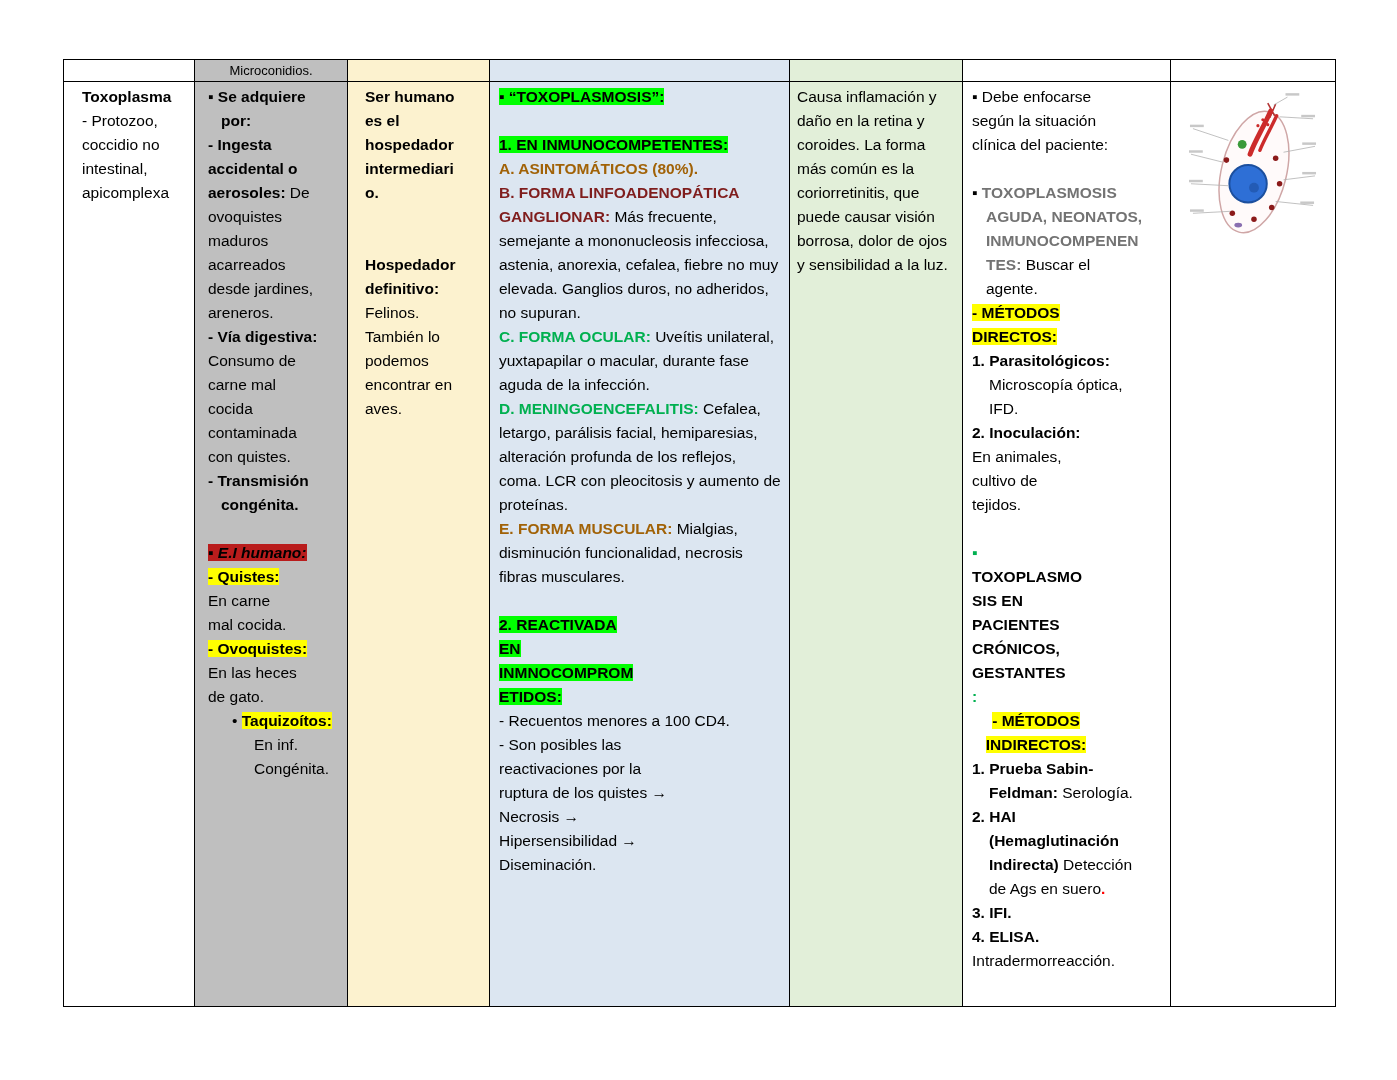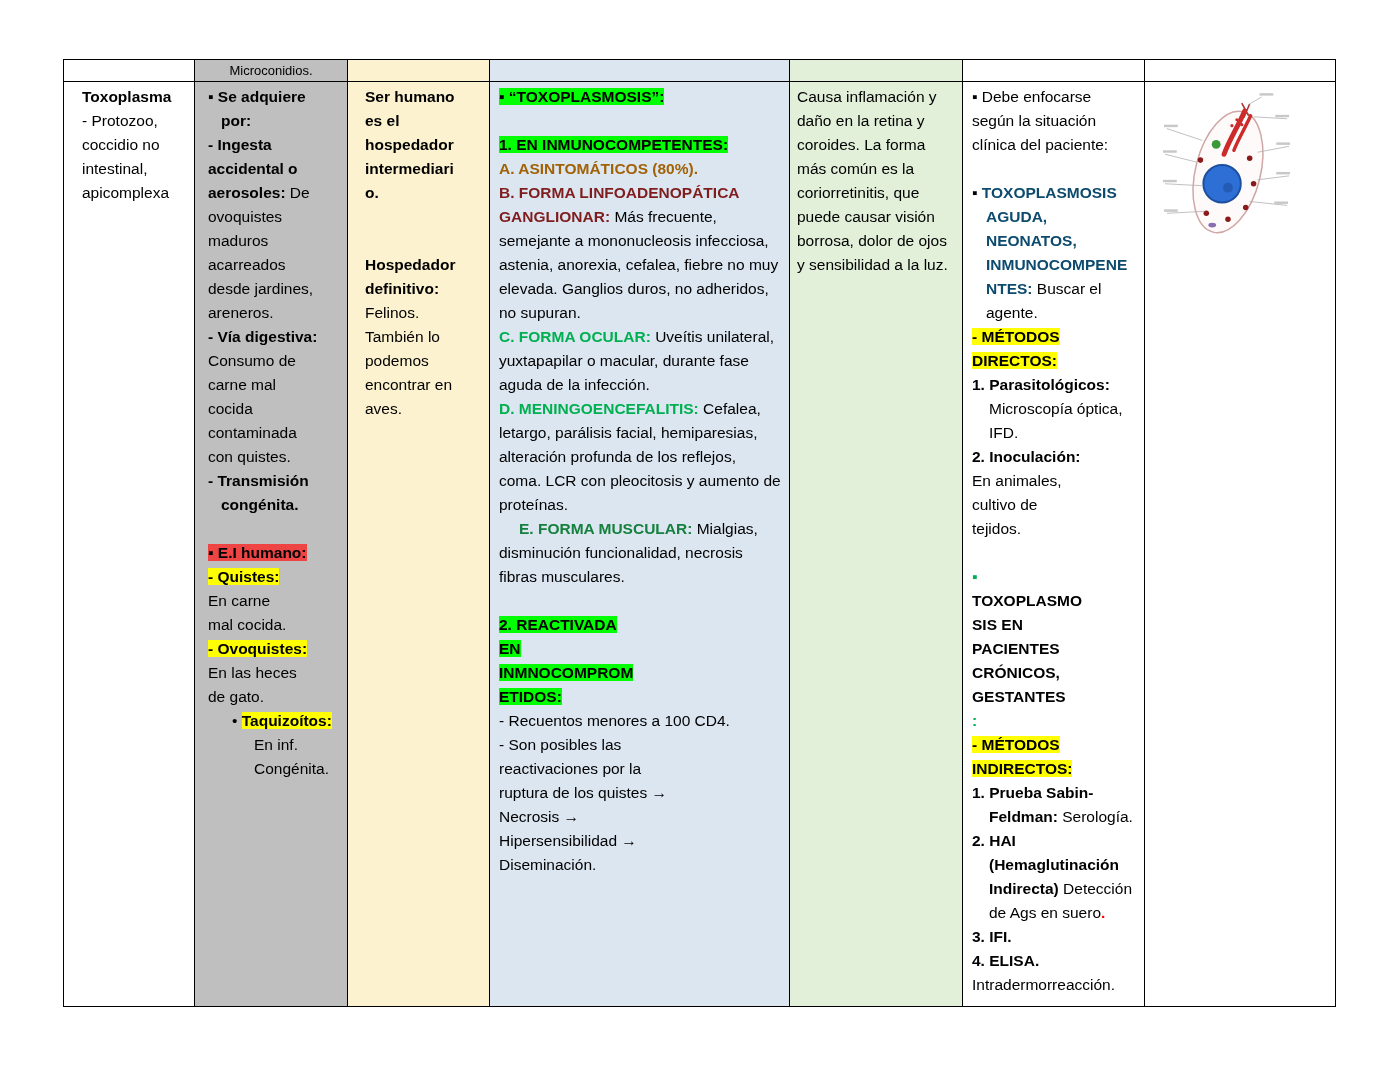--- a/index.html
+++ b/index.html
@@ -28,21 +28,21 @@
     overflow:hidden;
     background:#fff;
   }
   .cell:last-child { border-right:none; }
   .hcell { padding:1px 4px; font-size:13px; line-height:19px; text-align:center; }
   .c1 { width:131px; padding-left:18px; }
   .c2 { width:153px; padding-left:13px; }
   .c3 { width:142px; padding-left:17px; }
   .c4 { width:300px; padding-left:9px; }
   .c5 { width:173px; }
-  .c6 { width:182px; padding-left:9px; }
+  .c6 { width:208px; padding-left:9px; }
   .c7 { width:164px; }
   .hcell.c1,.hcell.c2,.hcell.c3,.hcell.c4,.hcell.c6 { padding:1px 4px; }
   .para { min-height:24px; }
 
   
   [data-name="cell-organism"] .para:nth-child(2) { max-width:95px; }
 
   [data-name="cell-transmission"] .para { max-width:112px; }
   [data-name="cell-transmission"] .para:nth-child(1) { padding-left:13px; text-indent:-13px; }
   [data-name="cell-transmission"] .para:nth-child(4) { padding-left:13px; text-indent:-13px; }
@@ -61,21 +61,21 @@
   [data-name="cell-diagnosis"] .para:nth-child(3) { max-width:172px; padding-left:14px; text-indent:-14px; }
   [data-name="cell-diagnosis"] .para:nth-child(4) { max-width:120px; }
   [data-name="cell-diagnosis"] .para:nth-child(5),
   [data-name="cell-diagnosis"] .para:nth-child(6),
   [data-name="cell-diagnosis"] .para:nth-child(12),
   [data-name="cell-diagnosis"] .para:nth-child(13),
   [data-name="cell-diagnosis"] .para:nth-child(14),
   [data-name="cell-diagnosis"] .para:nth-child(15){ padding-left:17px; text-indent:-17px; }
   [data-name="cell-diagnosis"] .para:nth-child(7) { max-width:112px; }
   [data-name="cell-diagnosis"] .para:nth-child(9) { max-width:110px; }
-  [data-name="cell-diagnosis"] .para:nth-child(11){ max-width:128px; }
+  [data-name="cell-diagnosis"] .para:nth-child(11){ max-width:128px;text-align:center; }
 
   .diagram { margin:4px auto 0 auto; width:128px; }
 </style>
 </head>
 <body>
 
 <div class="page" data-name="document-page">
   <div class="table" data-name="parasitology-table">
 
     <div class="row hrow" data-name="table-header-row">
@@ -94,54 +94,54 @@
       <div class="cell c1" data-name="cell-organism">
           <div class="para" data-name="paragraph"><span data-name="text-run" style="font-weight: 700;">Toxoplasma</span></div>
           <div class="para" data-name="paragraph"><span data-name="text-run">- Protozoo, coccidio no intestinal, apicomplexa</span></div>
         </div>
       <div class="cell c2" data-name="cell-transmission" style="background-color: rgb(191, 191, 191);">
           <div class="para" data-name="paragraph"><span data-name="text-run" style="font-weight: 700;">▪ Se adquiere por:</span></div>
           <div class="para" data-name="paragraph"><span data-name="text-run" style="font-weight: 700;">- Ingesta accidental o aerosoles: </span><span data-name="text-run">De ovoquistes maduros acarreados desde jardines, areneros.</span></div>
           <div class="para" data-name="paragraph"><span data-name="text-run" style="font-weight: 700;">- Vía digestiva: </span><span data-name="text-run">Consumo de carne mal cocida contaminada con quistes.</span></div>
           <div class="para" data-name="paragraph"><span data-name="text-run" style="font-weight: 700;">- Transmisión congénita.</span></div>
           <div class="para" data-name="blank-line">&nbsp;</div>
-          <div class="para" data-name="paragraph"><span data-name="text-run" style="font-weight: 700; background-color: #ef4444;">▪ E.I humano:</span></div>
+          <div class="para" data-name="paragraph"><span data-name="text-run" style="font-weight: 700; background-color: #b91c1c; font-style: italic;">▪ E.I humano:</span></div>
           <div class="para" data-name="paragraph"><span data-name="text-run" style="font-weight: 700; background-color: rgb(255, 255, 0);">- Quistes:</span></div>
           <div class="para" data-name="paragraph"><span data-name="text-run">En carne mal cocida.</span></div>
           <div class="para" data-name="paragraph"><span data-name="text-run" style="font-weight: 700; background-color: rgb(255, 255, 0);">- Ovoquistes:</span></div>
           <div class="para" data-name="paragraph"><span data-name="text-run">En las heces de gato.</span></div>
           <div class="para" data-name="paragraph"><span data-name="text-run">• </span><span data-name="text-run" style="font-weight: 700; background-color: rgb(255, 255, 0);">Taquizoítos: </span><span data-name="text-run">En inf. Congénita.</span></div>
         </div>
       <div class="cell c3" data-name="cell-hosts" style="background-color: rgb(252, 242, 207);">
           <div class="para" data-name="paragraph"><span data-name="text-run" style="font-weight: 700;">Ser humano es el hospedador intermediario.</span></div>
           <div class="para" data-name="blank-line">&nbsp;</div>
           <div class="para" data-name="blank-line">&nbsp;</div>
           <div class="para" data-name="paragraph"><span data-name="text-run" style="font-weight: 700;">Hospedador definitivo: </span><span data-name="text-run">Felinos. También lo podemos encontrar en aves.</span></div>
         </div>
       <div class="cell c4" data-name="cell-clinical-forms" style="background-color: rgb(220, 230, 241);">
           <div class="para" data-name="paragraph"><span data-name="text-run" style="font-weight: 700; background-color: rgb(0, 255, 0);">▪ “TOXOPLASMOSIS”:</span></div>
           <div class="para" data-name="blank-line">&nbsp;</div>
           <div class="para" data-name="paragraph"><span data-name="text-run" style="font-weight: 700; background-color: rgb(0, 255, 0);">1. EN INMUNOCOMPETENTES:</span></div>
           <div class="para" data-name="paragraph"><span data-name="text-run" style="font-weight: 700; color: #a16207;">A. ASINTOMÁTICOS (80%).</span></div>
           <div class="para" data-name="paragraph"><span data-name="text-run" style="font-weight: 700; color: #7f1d1d;">B. FORMA LINFOADENOPÁTICA GANGLIONAR: </span><span data-name="text-run">Más frecuente, semejante a mononucleosis infecciosa, astenia, anorexia, cefalea, fiebre no muy elevada. Ganglios duros, no adheridos, no supuran.</span></div>
           <div class="para" data-name="paragraph"><span data-name="text-run" style="font-weight: 700; color: rgb(0, 176, 80);">C. FORMA OCULAR: </span><span data-name="text-run">Uveítis unilateral, yuxtapapilar o macular, durante fase aguda de la infección.</span></div>
           <div class="para" data-name="paragraph"><span data-name="text-run" style="font-weight: 700; color: rgb(0, 176, 80);">D. MENINGOENCEFALITIS: </span><span data-name="text-run">Cefalea, letargo, parálisis facial, hemiparesias, alteración profunda de los reflejos, coma. LCR con pleocitosis y aumento de proteínas.</span></div>
-          <div class="para" data-name="paragraph"><span data-name="text-run" style="font-weight: 700; color: #15803d; margin-left: 20px;">E. FORMA MUSCULAR: </span><span data-name="text-run">Mialgias, disminución funcionalidad, necrosis fibras musculares.</span></div>
+          <div class="para" data-name="paragraph"><span data-name="text-run" style="font-weight: 700; color: #a16207;">E. FORMA MUSCULAR: </span><span data-name="text-run">Mialgias, disminución funcionalidad, necrosis fibras musculares.</span></div>
           <div class="para" data-name="blank-line">&nbsp;</div>
           <div class="para" data-name="paragraph"><span data-name="text-run" style="font-weight: 700; background-color: rgb(0, 255, 0);">2. REACTIVADA EN INMNOCOMPROMETIDOS:</span></div>
           <div class="para" data-name="paragraph"><span data-name="text-run">- Recuentos menores a 100 CD4.</span></div>
           <div class="para" data-name="paragraph"><span data-name="text-run">- Son posibles las reactivaciones por la ruptura de los quistes → Necrosis → Hipersensibilidad → Diseminación.</span></div>
         </div>
       <div class="cell c5" data-name="cell-ocular-disease" style="background-color: rgb(226, 239, 217);">
           <div class="para" data-name="paragraph"><span data-name="text-run">Causa inflamación y daño en la retina y coroides. La forma más común es la coriorretinitis, que puede causar visión borrosa, dolor de ojos y sensibilidad a la luz.</span></div>
         </div>
       <div class="cell c6" data-name="cell-diagnosis">
           <div class="para" data-name="paragraph"><span data-name="text-run">▪ Debe enfocarse según la situación clínica del paciente:</span></div>
           <div class="para" data-name="blank-line">&nbsp;</div>
-          <div class="para" data-name="paragraph"><span data-name="text-run">▪ </span><span data-name="text-run" style="font-weight: 700; color: #0c4a6e;">TOXOPLASMOSIS AGUDA, NEONATOS, INMUNOCOMPENENTES: </span><span data-name="text-run">Buscar el agente.</span></div>
+          <div class="para" data-name="paragraph"><span data-name="text-run">▪ </span><span data-name="text-run" style="font-weight: 700; color: #737373;">TOXOPLASMOSIS AGUDA, NEONATOS, INMUNOCOMPENENTES: </span><span data-name="text-run">Buscar el agente.</span></div>
           <div class="para" data-name="paragraph"><span data-name="text-run" style="font-weight: 700; background-color: rgb(255, 255, 0);">- MÉTODOS DIRECTOS:</span></div>
           <div class="para" data-name="paragraph"><span data-name="text-run" style="font-weight: 700;">1. Parasitológicos: </span><span data-name="text-run">Microscopía óptica, IFD.</span></div>
           <div class="para" data-name="paragraph"><span data-name="text-run" style="font-weight: 700;">2. Inoculación:</span></div>
           <div class="para" data-name="paragraph"><span data-name="text-run">En animales, cultivo de tejidos.</span></div>
           <div class="para" data-name="blank-line">&nbsp;</div>
           <div class="para" data-name="paragraph"><span data-name="text-run" style="font-weight: 700; color: rgb(0, 176, 80);">▪ </span><span data-name="text-run" style="font-weight: 700;">TOXOPLASMOSIS EN PACIENTES CRÓNICOS, GESTANTES</span></div>
           <div class="para" data-name="paragraph"><span data-name="text-run" style="font-weight: 700; color: rgb(0, 176, 80);">:</span></div>
           <div class="para" data-name="paragraph"><span data-name="text-run" style="font-weight: 700; background-color: rgb(255, 255, 0);">- MÉTODOS INDIRECTOS:</span></div>
           <div class="para" data-name="paragraph"><span data-name="text-run" style="font-weight: 700;">1. Prueba Sabin-Feldman: </span><span data-name="text-run">Serología.</span></div>
           <div class="para" data-name="paragraph"><span data-name="text-run" style="font-weight: 700;">2. HAI (Hemaglutinación Indirecta) </span><span data-name="text-run">Detección de Ags  en suero</span><span data-name="text-run" style="font-weight: 700; color: rgb(255, 0, 0);">.</span></div>

